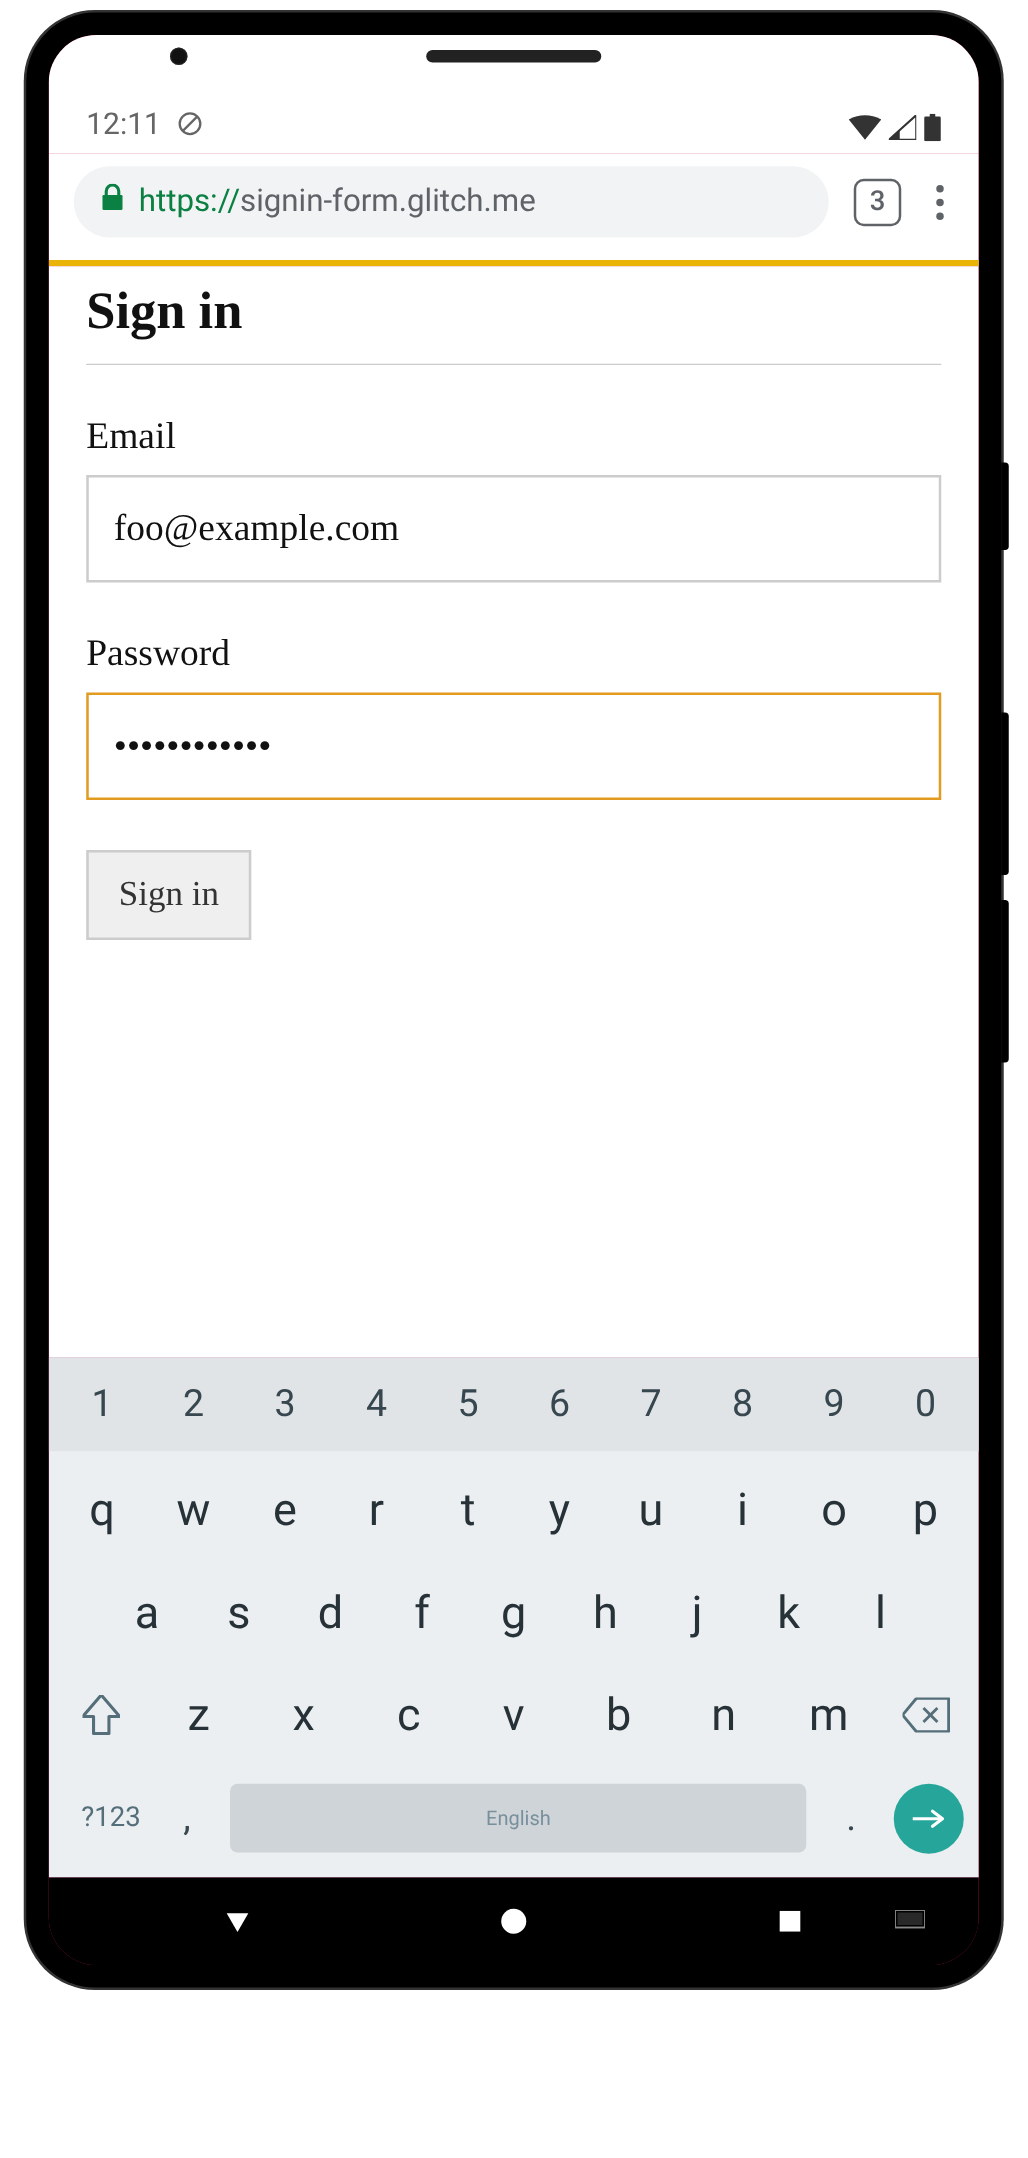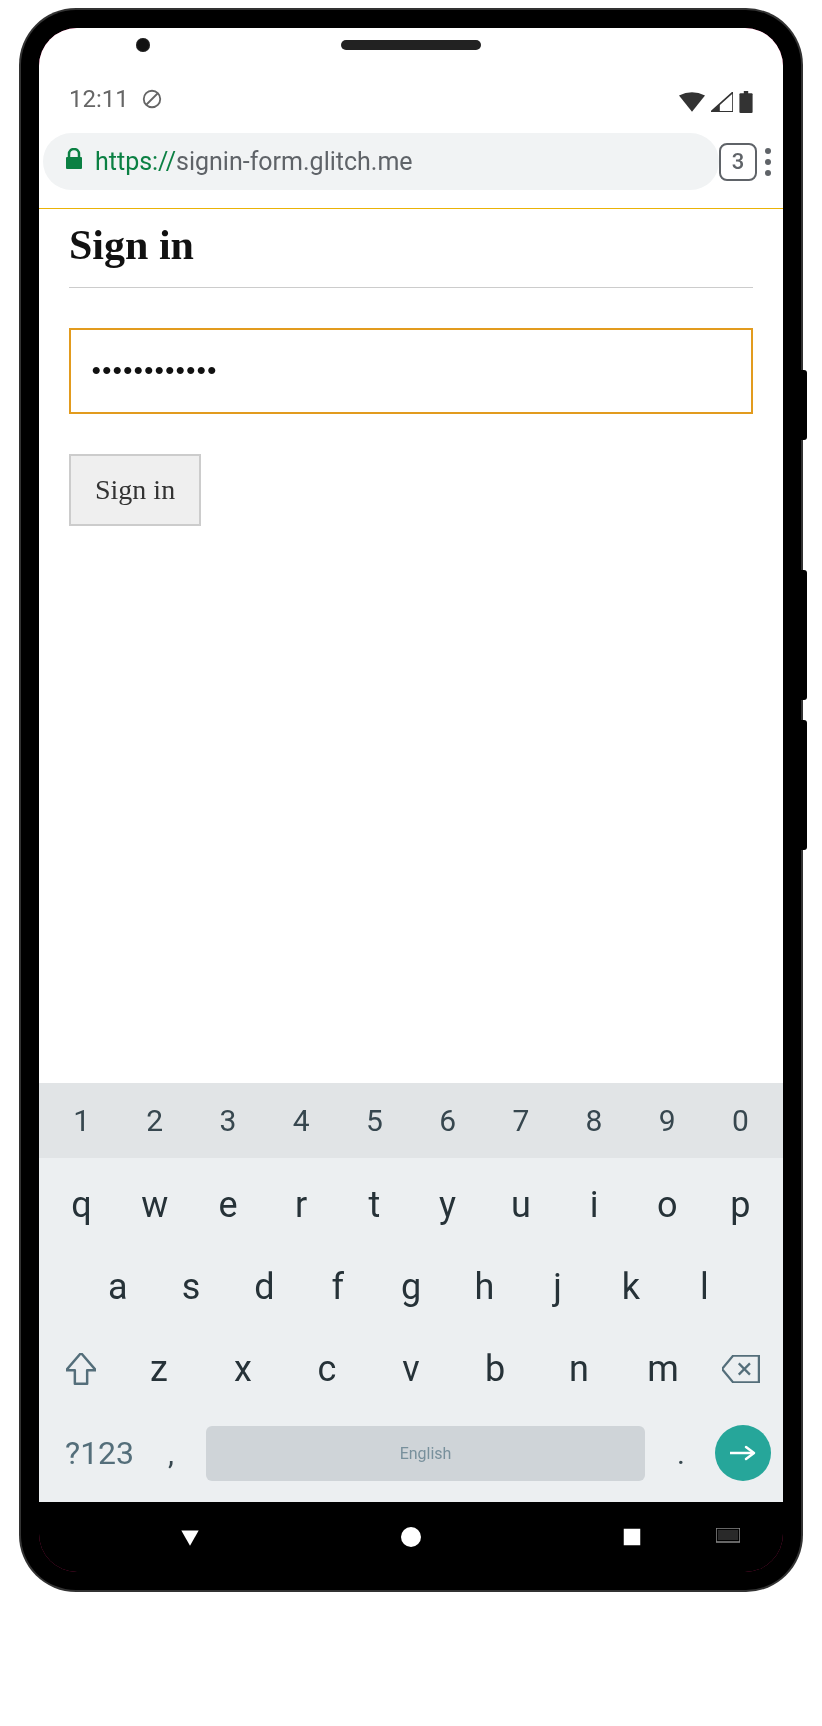--- a/index.html
+++ b/index.html
@@ -80,22 +80,23 @@
       font-size: 24px;
     }
     .status-left { display: flex; align-items: center; gap: 12px; }
     .status-right { display: flex; align-items: center; gap: 6px; }
     .status-icon { display: inline-flex; }
     
     
     .browser-bar {
       display: flex;
       align-items: center;
-      padding: 10px 4px 18px;
-      border-bottom: 1px solid #eab308;
+      padding: 10px 20px 18px;
+      gap: 20px;
+      border-bottom: 5px solid #eab308;
       background: #fff;
     }
     .url-bar {
       flex: 1;
       background: #f1f3f4;
       border-radius: 30px;
       padding: 14px 22px;
       display: flex;
       align-items: center;
       gap: 12px;
@@ -205,21 +206,21 @@
       display: flex;
       align-items: center;
       justify-content: center;
     }
     .kb-bottom {
       display: flex;
       align-items: center;
       padding: 0 6px;
     }
     .kb-sym {
-      font-size: 32px;
+      font-size: 22px;
       color: #546e7a;
       padding: 18px 14px;
     }
     .kb-comma, .kb-period {
       font-size: 30px;
       color: #37474f;
       padding: 18px 20px;
     }
     .kb-space {
       flex: 1;
@@ -319,22 +320,27 @@
       <div class="menu-dots">
         <span></span>
           <span></span>
           <span></span>
       </div>
     </div>
 
     <div class="page">
       <h1 class="page-title">Sign in</h1>
 
-
       <div class="form-group">
+        <label class="form-label">Email</label>
+        <input class="form-input" type="text" value="foo@example.com" style="">
+      </div>
+
+      <div class="form-group">
+        <label class="form-label">Password</label>
         <input class="form-input focused" type="text" value="••••••••••••" style="">
       </div>
 
       <button class="submit-btn">Sign in</button>
     </div>
 
     <div class="keyboard">
       <div class="kb-num-row" id="kb-nums">
           <div class="kb-key">1</div>
           <div class="kb-key">2</div>

